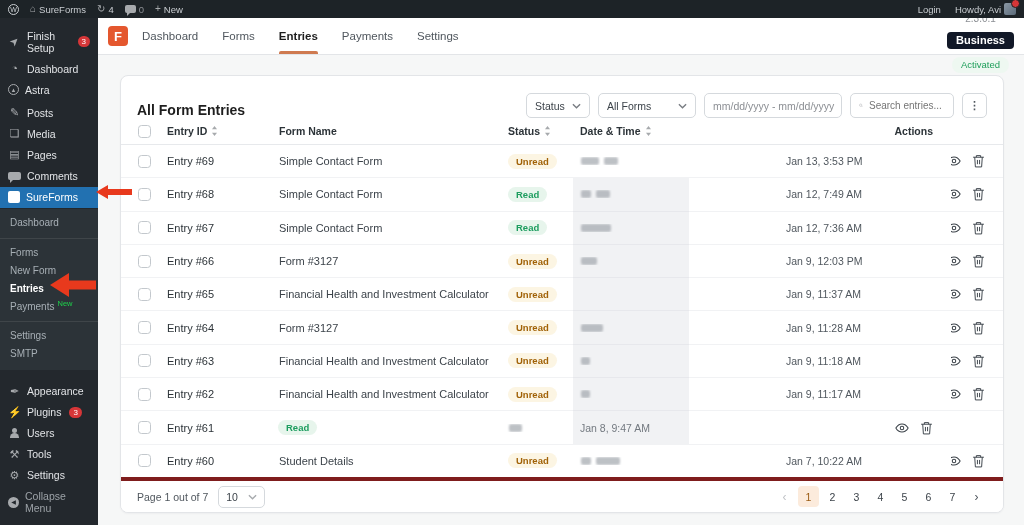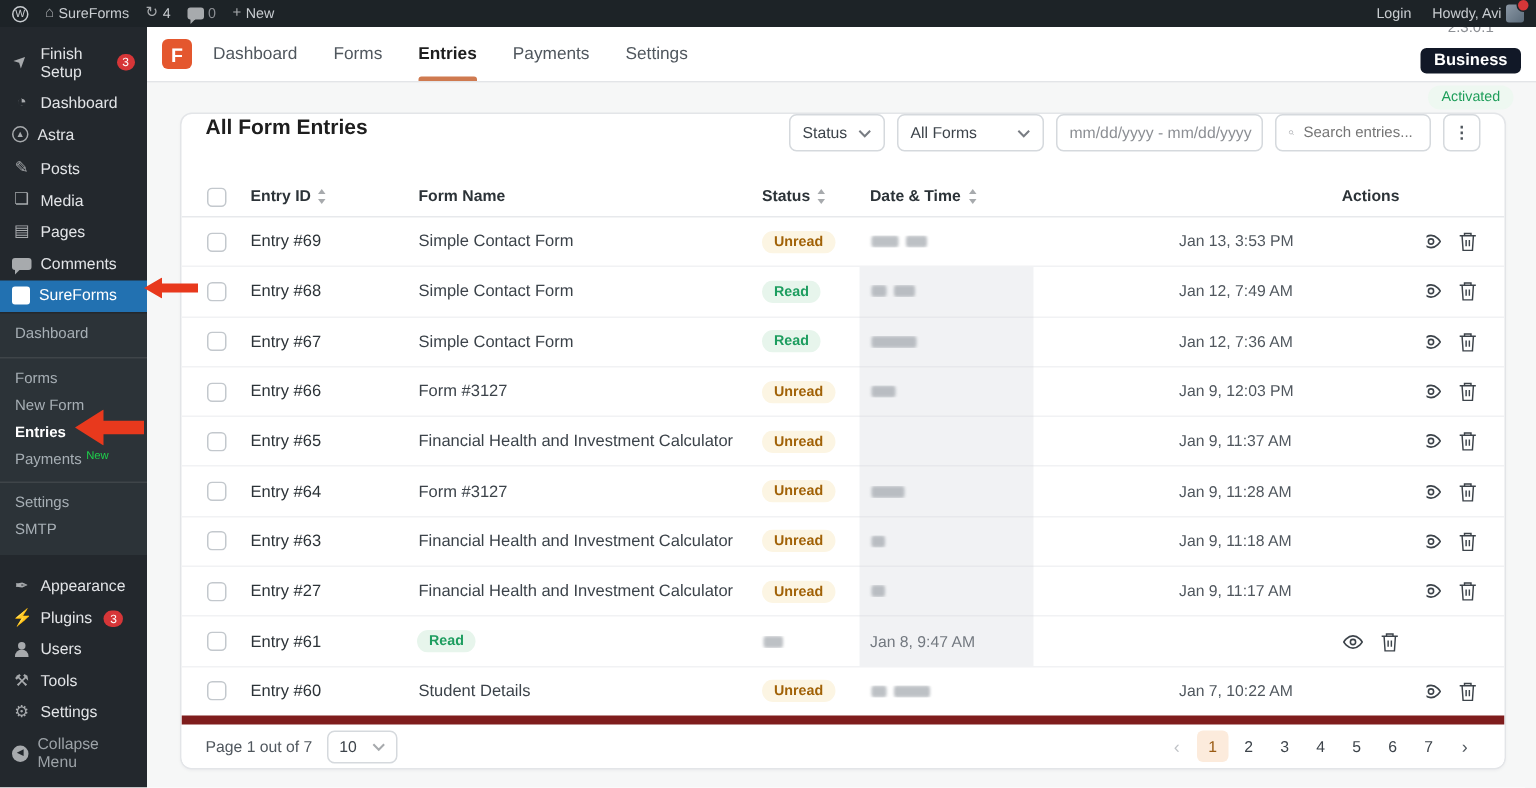--- a/index.html
+++ b/index.html
@@ -62,21 +62,21 @@
   .vsep { color:#dcdcde; font-size:10px; }
   .pill-biz { background:#111827; color:#fff; border-radius:4px; padding:2.5px 9px; font-size:11px; font-weight:bold; }
   .pill-act { background:#eef8f1; color:#1e9e5a; border-radius:10px; padding:2.5px 9px; font-size:9.5px; }
   .hicon { position:relative; display:flex; align-items:center; cursor:pointer; margin-left:2px; }
   .hbadge { position:absolute; top:-6px; right:-7px; background:#d63638; color:#fff; font-size:6.5px; border-radius:7px;
     padding:1px 3px; border:1.5px solid #fff; font-weight:bold; }
 
   
   .card { position:absolute; left:22px; top:57px; right:20px; bottom:12px; background:#fff; border:1px solid #e3e5e8;
     border-radius:8px; box-shadow:0 1px 2px rgba(16,24,40,.04); display:flex; flex-direction:column; overflow:hidden; }
-  .cardbar { height:42px; display:flex; align-items:flex-start; padding:0 16px; gap:8px; flex:0 0 42px; }
+  .cardbar { height:42px; display:flex; align-items:flex-end; padding:0 16px; gap:8px; flex:0 0 42px; }
   .card-title { font-size:14px; font-weight:bold; color:#1e1e1e; margin-right:auto; }
   .fbox { display:flex; align-items:center; gap:6px; border:1px solid #d5d9dd; border-radius:5px; height:25px;
     padding:0 8px; font-size:10.5px; color:#3c434a; background:#fff; cursor:pointer; white-space:nowrap; }
   .fbox.sel { justify-content:space-between; }
   .fdate { color:#8c8f94; width:138px; justify-content:space-between; }
   .fsearch { width:104px; color:#8c8f94; cursor:text; }
   .fsearch input { border:none; outline:none; width:76px; font-size:10px; font-family:"Liberation Sans",sans-serif; color:#3c434a; background:transparent; }
   .kebab { width:25px; height:25px; border:1px solid #d5d9dd; border-radius:5px; display:flex; align-items:center;
     justify-content:center; font-size:11px; color:#50575e; font-weight:bold; cursor:pointer; letter-spacing:0; }
 
@@ -92,21 +92,21 @@
   .c-id { color:#2c3338; }
   .c-date { color:#50575e; font-size:10.5px; }
   .pill { border-radius:10px; padding:2px 8px; font-size:9.5px; font-weight:bold; }
   .pill.unread { background:#fcf5e3; color:#a16207; }
   .pill.read { background:#e7f5ec; color:#1d9d5f; }
   .act { display:flex; align-items:center; cursor:pointer; }
   .blob { height:8px; border-radius:2px; background:#a2a7ad; opacity:.7; filter:blur(1.2px); }
   .redact-panel { position:absolute; left:452px; top:33px; width:116px; height:266px; background:rgba(206,210,215,.28);
     pointer-events:none; }
 
-  .cfoot { flex:0 0 35px; border-top:6px solid #7f1d1d; display:flex; align-items:center; padding:0 16px; gap:10px;
+  .cfoot { flex:0 0 35px; border-top:4px solid #7f1d1d; display:flex; align-items:center; padding:0 16px; gap:10px;
     font-size:10.5px; color:#50575e; background:#fff; }
   .perpage { display:flex; align-items:center; gap:10px; border:1px solid #d5d9dd; border-radius:5px; height:22px;
     padding:0 7px; cursor:pointer; color:#3c434a; }
   .pager { margin-left:auto; display:flex; align-items:center; gap:3px; }
   .pbtn { min-width:21px; height:21px; display:flex; align-items:center; justify-content:center; font-size:10.5px;
     color:#3c434a; border-radius:4px; cursor:pointer; }
   .pbtn.cur { background:#fcebdc; color:#9a5b13; }
   .pbtn.chev { color:#c0c3c7; font-size:12px; }
   .pbtn.chev.next { color:#50575e; }
 
@@ -528,21 +528,21 @@
                 <svg width="13" height="14" viewBox="0 0 24 26" fill="none" stroke="#3c434a" stroke-width="1.8">
                   <path d="M2 6h20M8 6V3h8v3M5 6l1.2 18h11.6L19 6M10 11v8M14 11v8"></path>
                 </svg>
               </span>
             </span>
           </div>
           <div class="grid trow">
             <span class="cell c-check">
               <span class="checkbox"></span>
             </span>
-            <span class="cell c-id">Entry #27</span>
+            <span class="cell c-id">Entry #62</span>
             <span class="cell">Financial Health and Investment Calculator</span>
             <span class="cell" style="padding-left:7px">
               <span class="pill unread">Unread</span>
             </span>
             <span class="cell" style="gap:5px">
               <span class="blob" style="width:9px"></span>
             </span>
             <span class="cell c-date" style="padding-left:7px">Jan 9, 11:17 AM</span>
             <span class="cell c-actions">
               <span class="act">

